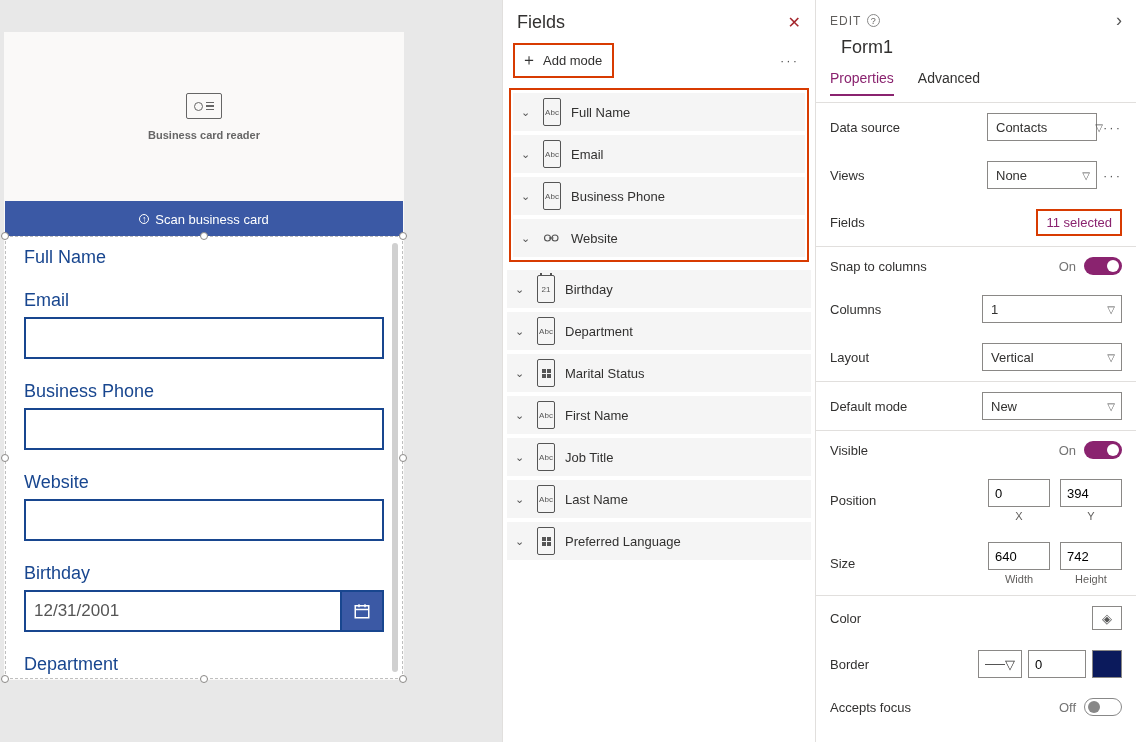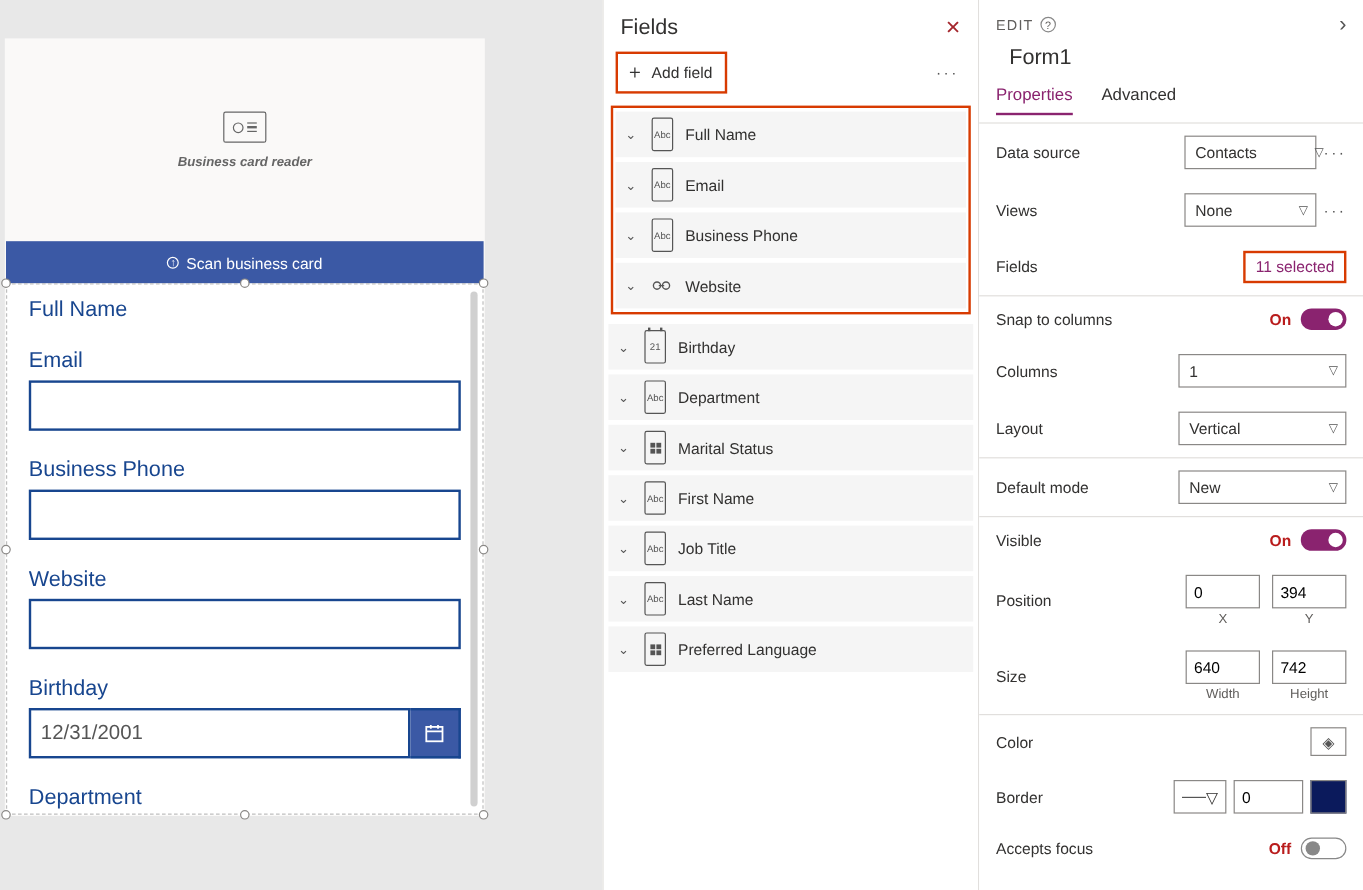--- a/index.html
+++ b/index.html
@@ -8,21 +8,21 @@
 .app { display: flex; height: 742px; }
 
 
 .canvas-area { width: 502px; background: #e8e8e8; padding: 32px 55px 0 3px; position: relative; }
 .device-frame { background: #faf9f8; width: 400px; margin-left: 1px; position: relative; border: 1px dashed transparent; }
 .card-reader { height: 168px; display: flex; flex-direction: column; align-items: center; justify-content: center; gap: 10px; }
 .card-icon { width: 36px; height: 26px; border: 1.5px solid #666; border-radius: 2px; display: flex; align-items: center; justify-content: center; gap: 3px; padding: 0 4px; }
 .card-icon .person { width: 9px; height: 9px; border: 1.5px solid #666; border-radius: 50%; }
 .card-icon .lines { display: flex; flex-direction: column; gap: 2px; }
 .card-icon .lines div { width: 8px; height: 1.5px; background: #666; }
-.card-reader-label { font-size: 11px; font-weight: 600; color: #666; font-style: italic; }
+.card-reader-label { font-size: 11px; font-weight: 600; color: #666; }
 .scan-bar { background: #3b59a5; height: 36px; display: flex; align-items: center; justify-content: center; color: #fff; font-size: 13px; gap: 6px; }
 .scan-arrow { width: 10px; height: 10px; border: 1.3px solid #fff; border-radius: 50%; position: relative; display: inline-flex; align-items:center; justify-content:center; }
 .scan-arrow::after { content:"↑"; font-size:9px; }
 
 
 .form-canvas { background: #fff; border: 1.5px dashed #bfbfbf; position: relative; margin-top: -1px; }
 .handle { width: 8px; height: 8px; background: #fff; border: 1.5px solid #8a8886; border-radius: 50%; position: absolute; }
 .h-tl { top: -5px; left: -5px; } .h-tc { top: -5px; left: 50%; margin-left:-4px; } .h-tr { top: -5px; right: -5px; }
 .h-ml { top: 50%; left: -5px; margin-top:-4px; } .h-mr { top: 50%; right: -5px; margin-top:-4px; }
 .h-bl { bottom: -5px; left: -5px; } .h-bc { bottom: -5px; left: 50%; margin-left:-4px; } .h-br { bottom: -5px; right: -5px; }
@@ -83,21 +83,21 @@
 .w110 { width:110px; } .w140 { width:140px; }
 .inline-ell { color:#555; margin-left:6px; cursor:pointer; font-size:13px; letter-spacing:2px; }
 
 .fields-link-row { display:flex; align-items:center; justify-content:space-between; padding:10px 0; }
 .fields-link-box { border:2px solid #d83b01; padding:4px 8px; color:#8a236f; font-size:13px; cursor:pointer; }
 
 .toggle { width:38px; height:18px; border-radius:10px; background:#8a236f; position:relative; cursor:pointer; }
 .toggle .knob { width:12px; height:12px; background:#fff; border-radius:50%; position:absolute; top:3px; right:3px; }
 .toggle.off { background:#fff; border:1px solid #888; }
 .toggle.off .knob { background:#888; left:3px; right:auto; top:2px; }
-.toggle-wrap { display:flex; align-items:center; gap:8px; font-size:13px; color:#b91c1c;font-weight:bold; }
+.toggle-wrap { display:flex; align-items:center; gap:8px; font-size:13px; color:#737373; }
 
 .numinput { border:1px solid #8a8886; height:28px; width:62px; padding:0 6px; font-size:13px; }
 .numrow { display:flex; gap:10px; }
 .numcol { display:flex; flex-direction:column; align-items:center; gap:3px; }
 .numcol .sub { font-size:11px; color:#605e5c; }
 
 .color-swatch { width:30px; height:24px; border:1px solid #8a8886; display:flex; align-items:center; justify-content:center; cursor:pointer; }
 .paint { font-size:13px; color:#555; }
 .border-row { display:flex; align-items:center; gap:6px; }
 .border-style { border:1px solid #8a8886; width:44px; height:28px; display:flex; align-items:center; justify-content:space-between; padding:0 6px; cursor:pointer; }
@@ -172,21 +172,21 @@
   </div>
 
   <div class="fields-panel">
     <div class="fields-hdr">
       <div class="fields-title">Fields</div>
       <div class="close-x">✕</div>
     </div>
     <div class="addrow">
       <div class="add-btn">
         <span class="plus">＋</span>
-        <span>Add field</span>
+        <span>Add mode</span>
       </div>
       <div class="ellipsis">···</div>
     </div>
 
     <div class="flist">
       <div class="red-box" id="flist-hi">
           <div class="fitem">
             <span class="chev" style="transform: rotate(0deg);">⌄</span>
             <span class="ficon">Abc</span>
             <span class="fname">Full Name</span>

